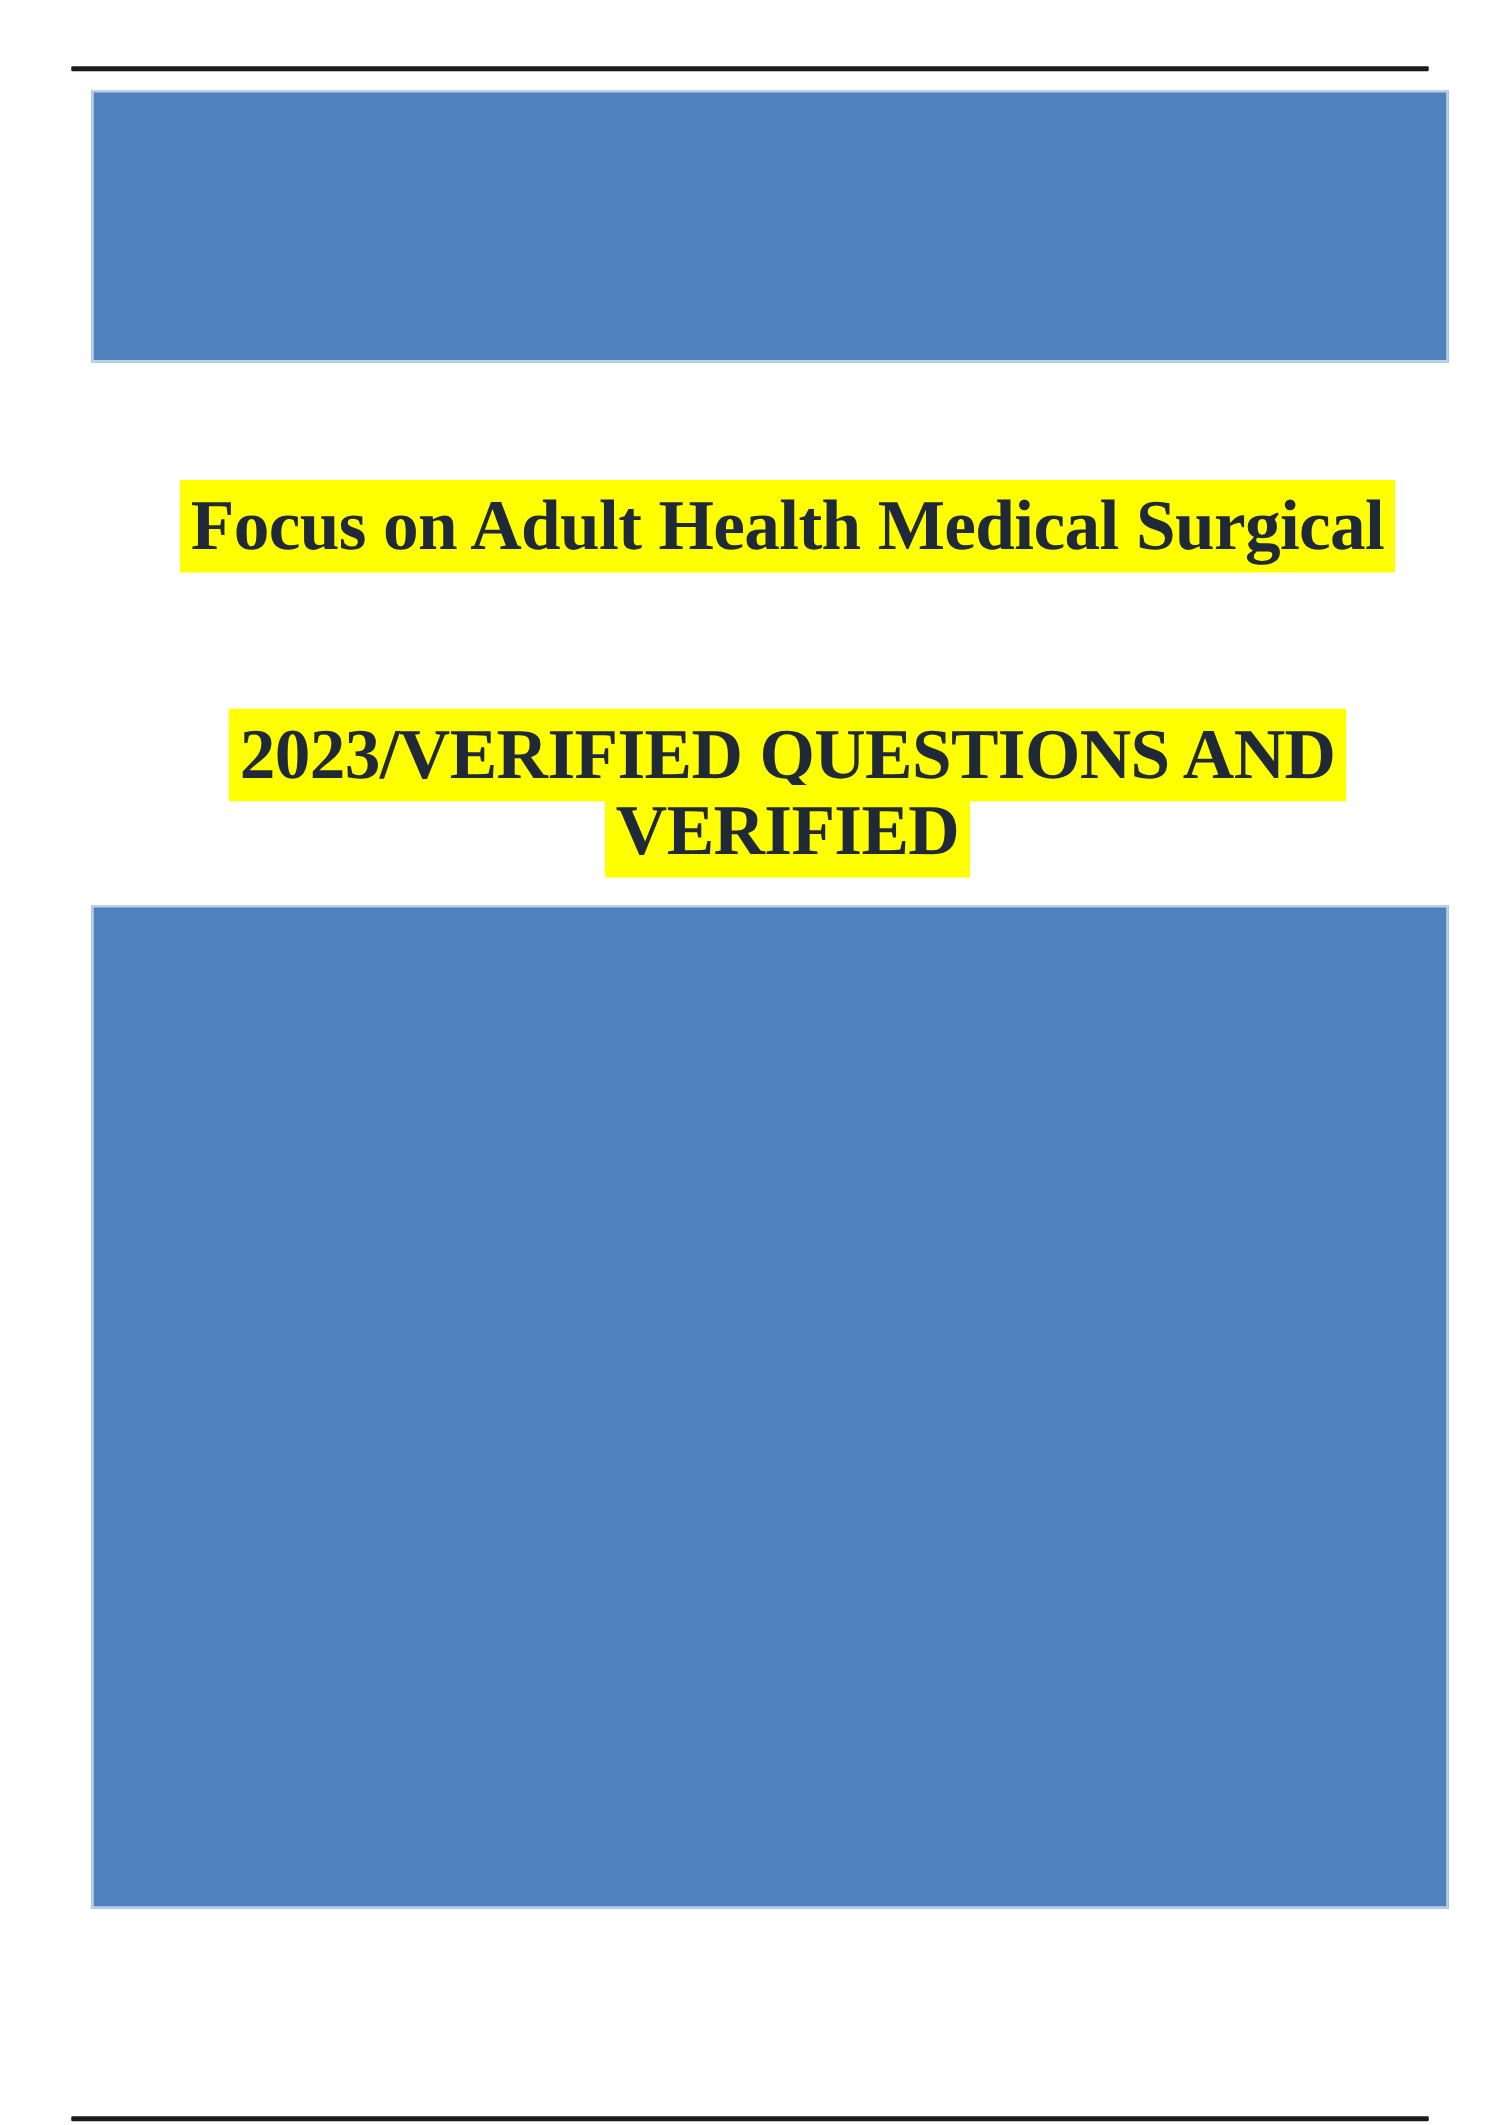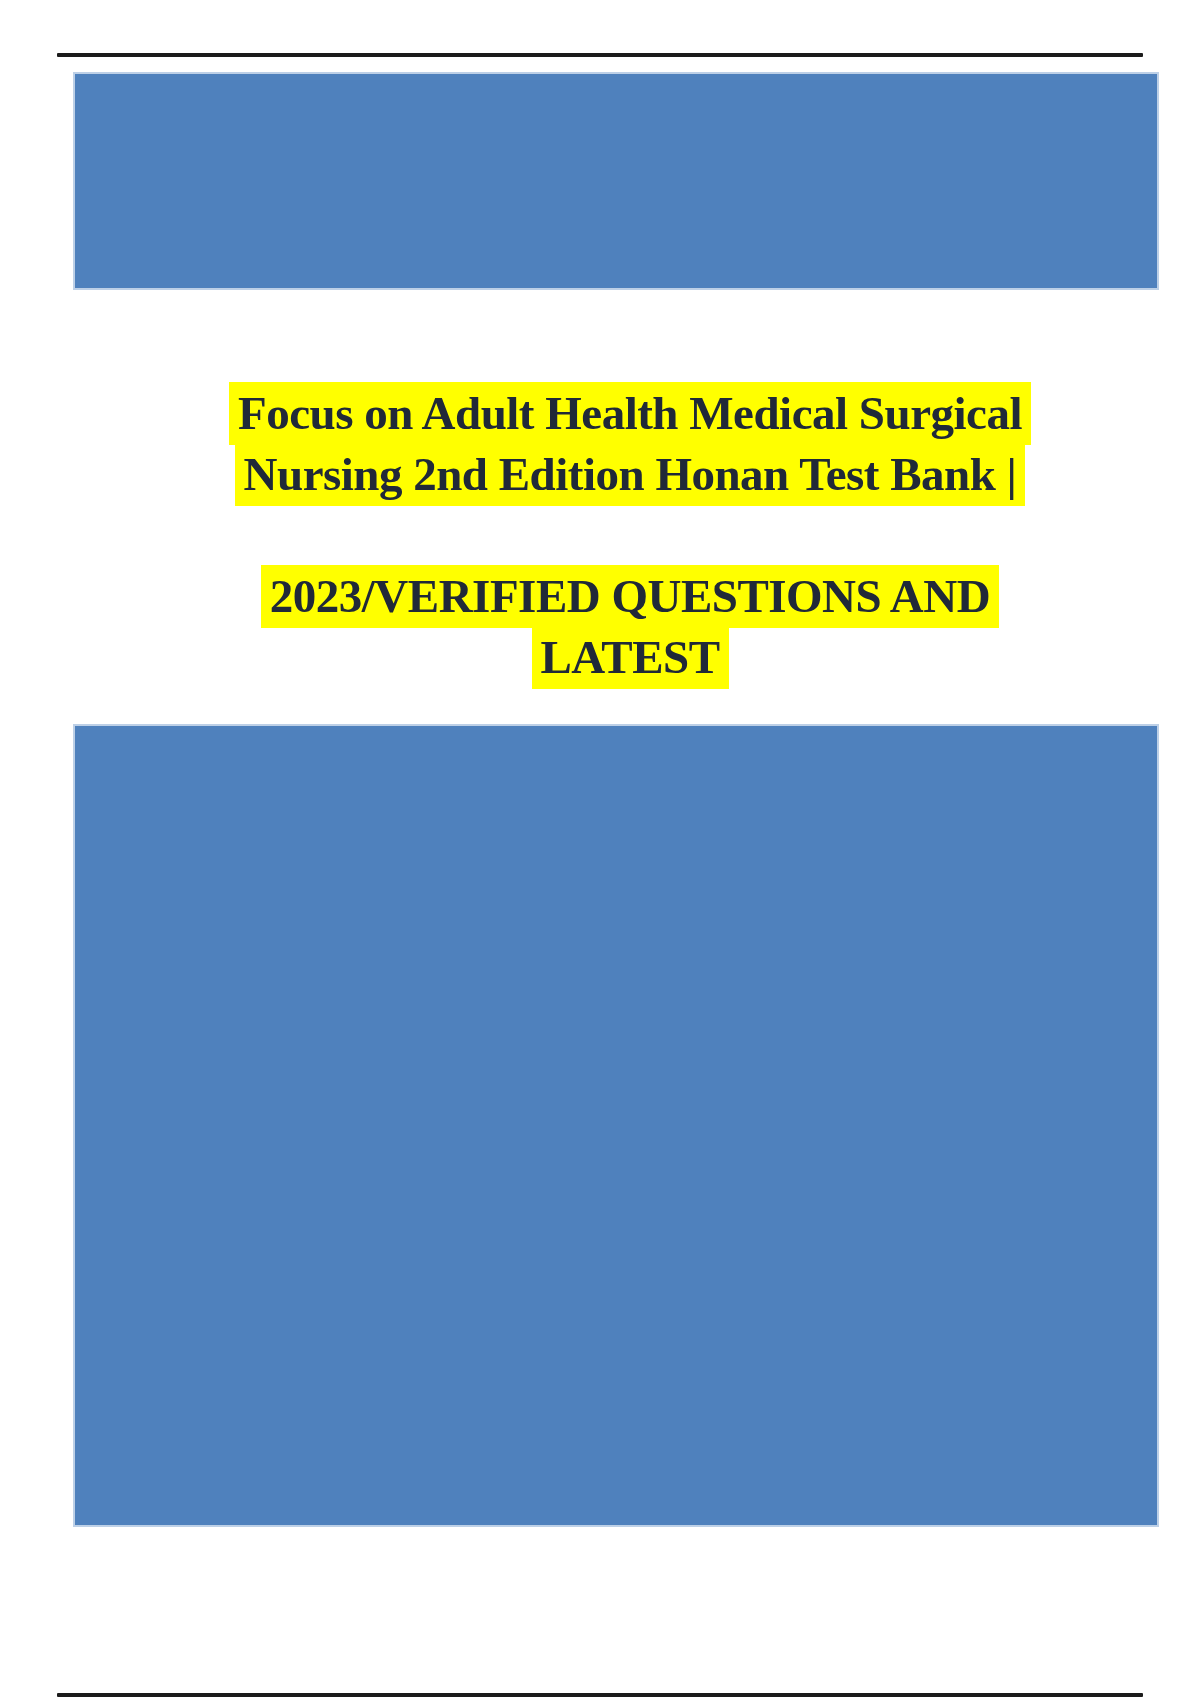--- a/index.html
+++ b/index.html
@@ -32,21 +32,21 @@
     background:var(--accent-blue);
     border:2px solid var(--rect-border);
   }
   .blue-rect.banner{top:72px;height:214px;}
   .blue-rect.body-block{top:724px;height:799px;}
   .title-wrap{
     position:absolute;
     left:87px;top:352px;width:1086px;
     text-align:center;
     font-weight:bold;
-    font-size:47px;
+    font-size:57px;
     line-height:61px;
     color:var(--title-ink);
     letter-spacing:-0.5px;
   }
   .title-line{
     background:var(--highlight);
     padding:5px 9px 6px 9px;
     white-space:nowrap;
   }
 </style>
@@ -54,23 +54,23 @@
 <body>
 
 <div class="page">
 
   <div class="rule top"></div>
 
   <div class="blue-rect banner"></div>
 
   <h1 class="title-wrap">
     <span class="title-line">Focus on Adult Health Medical Surgical</span><br>
-    <span class="title-line">Nursing 2nd Edition Honan Test Bank |</span><br>
+    <br>
     <br>
     <span class="title-line">2023/VERIFIED QUESTIONS AND</span><br>
-    <span class="title-line">LATEST</span>
+    <span class="title-line">VERIFIED</span>
   </h1>
 
   <div class="blue-rect body-block"></div>
 
   <div class="rule bottom"></div>
 
 </div>
 
 </body></html>

